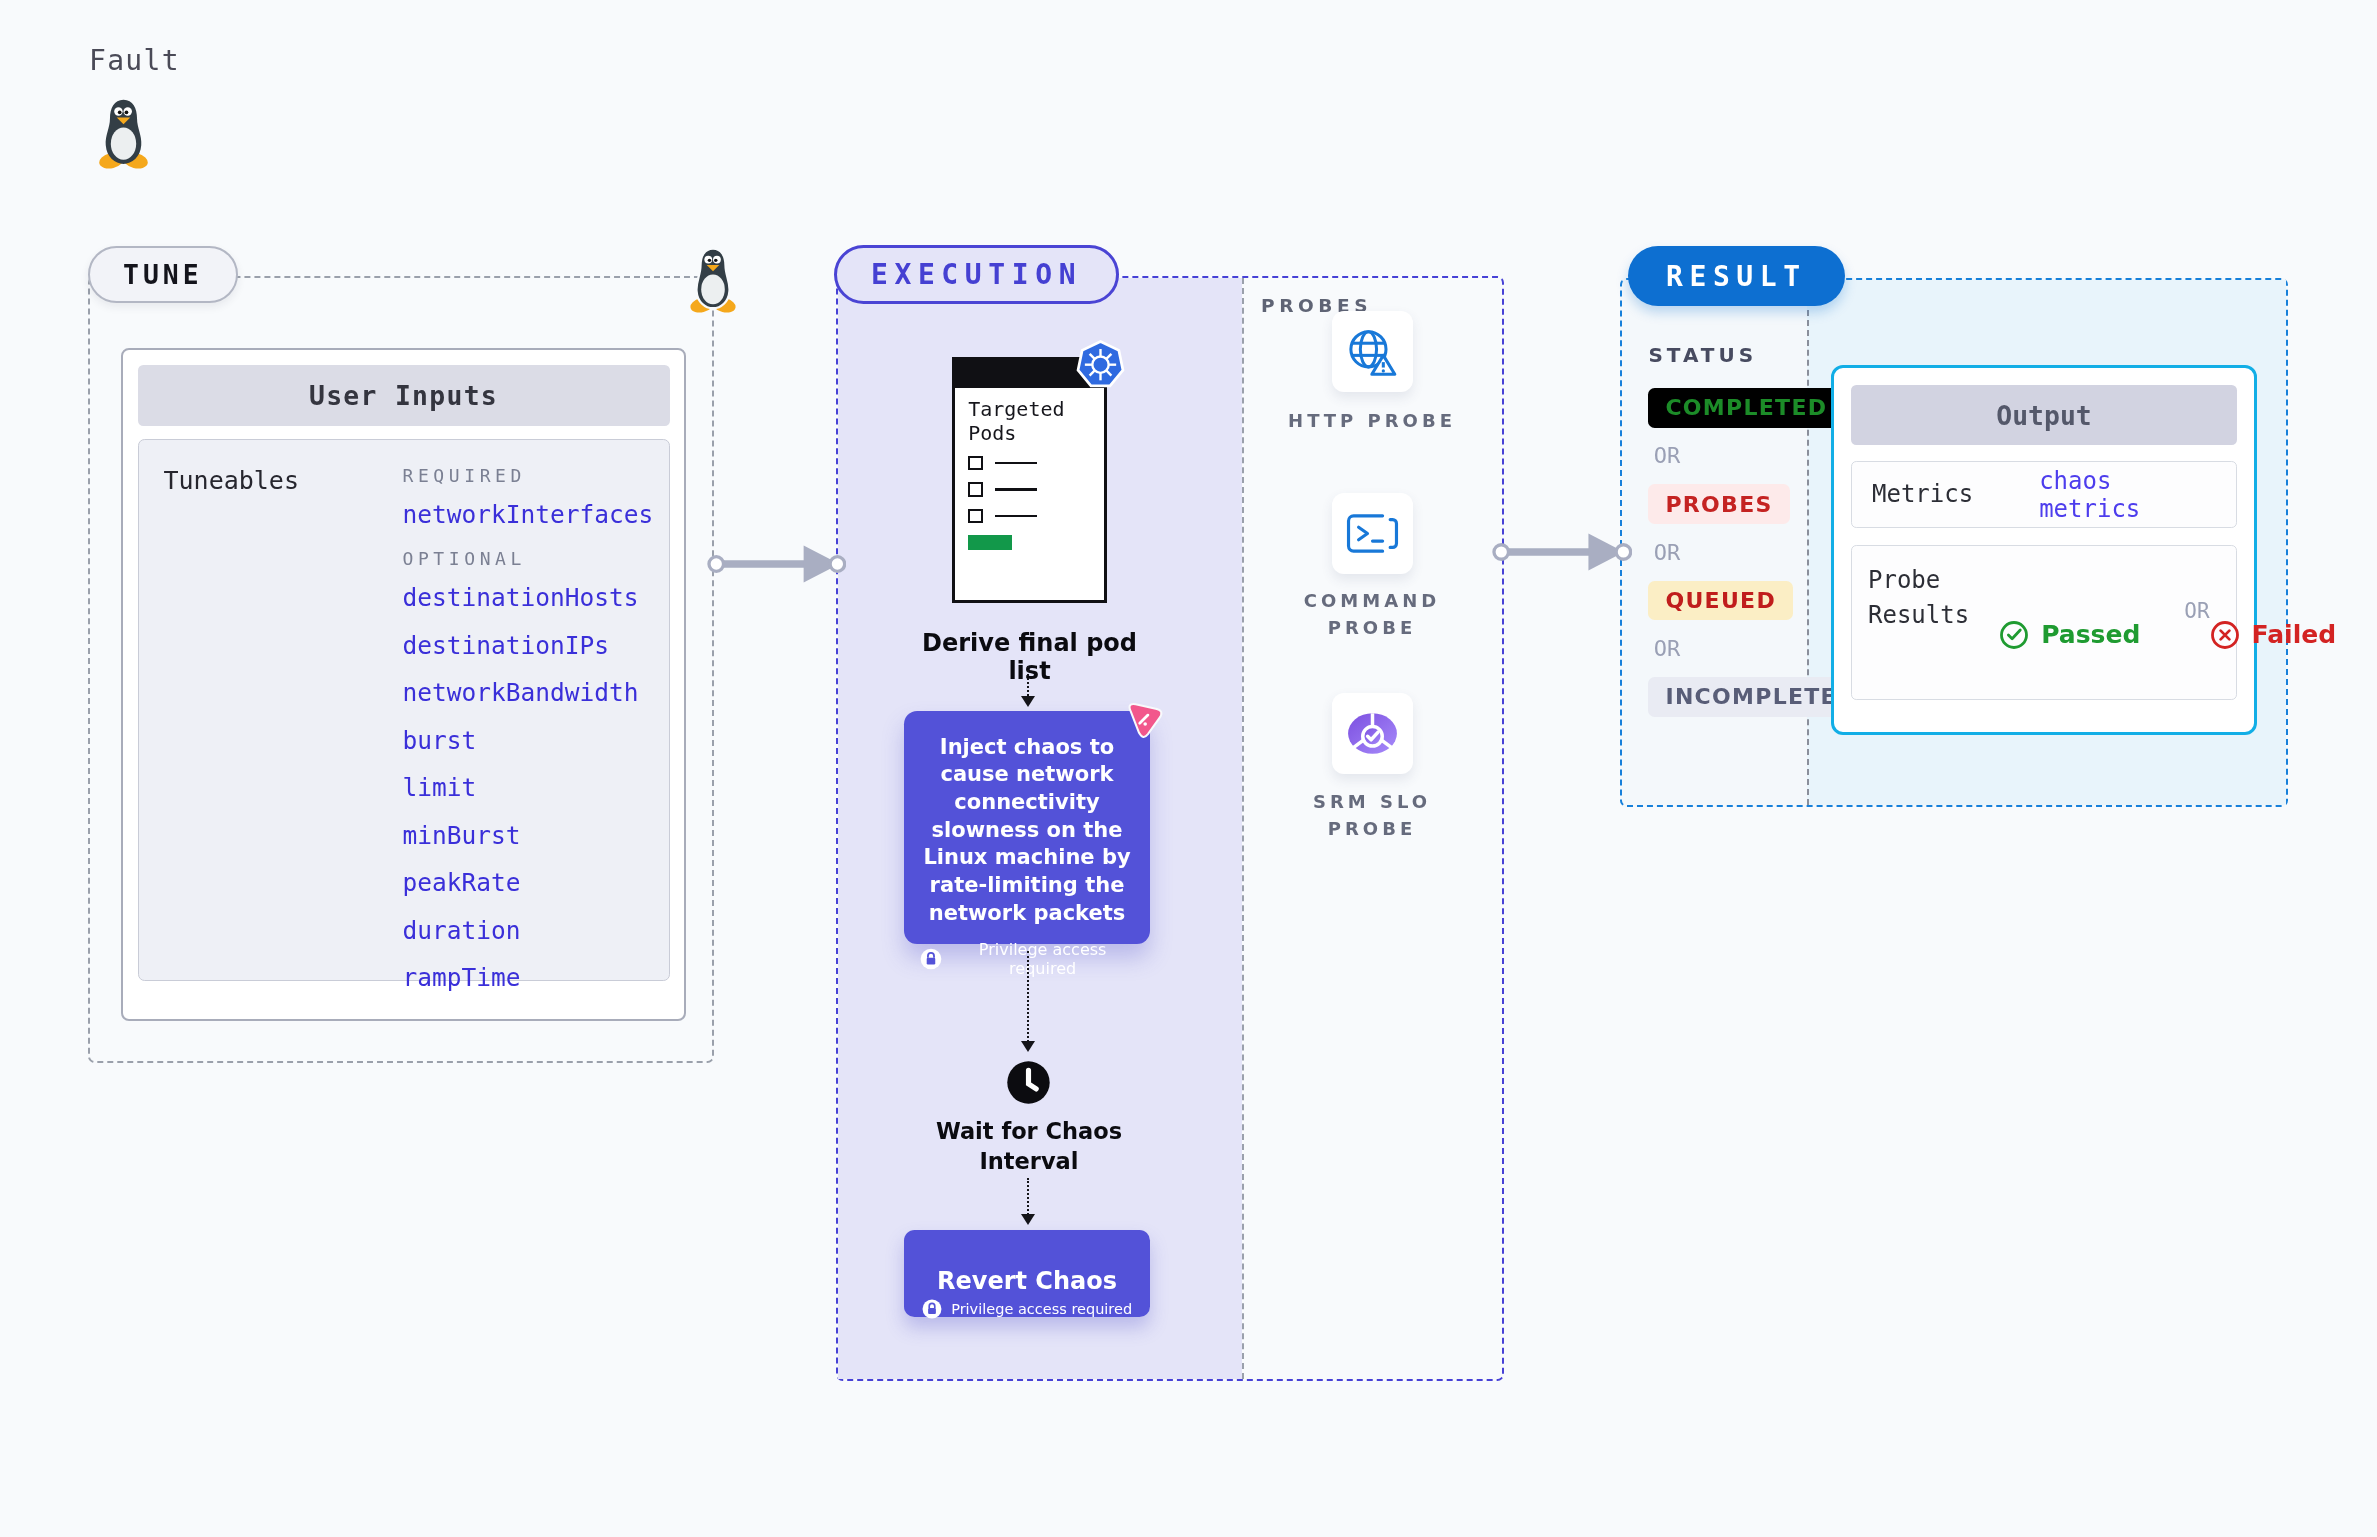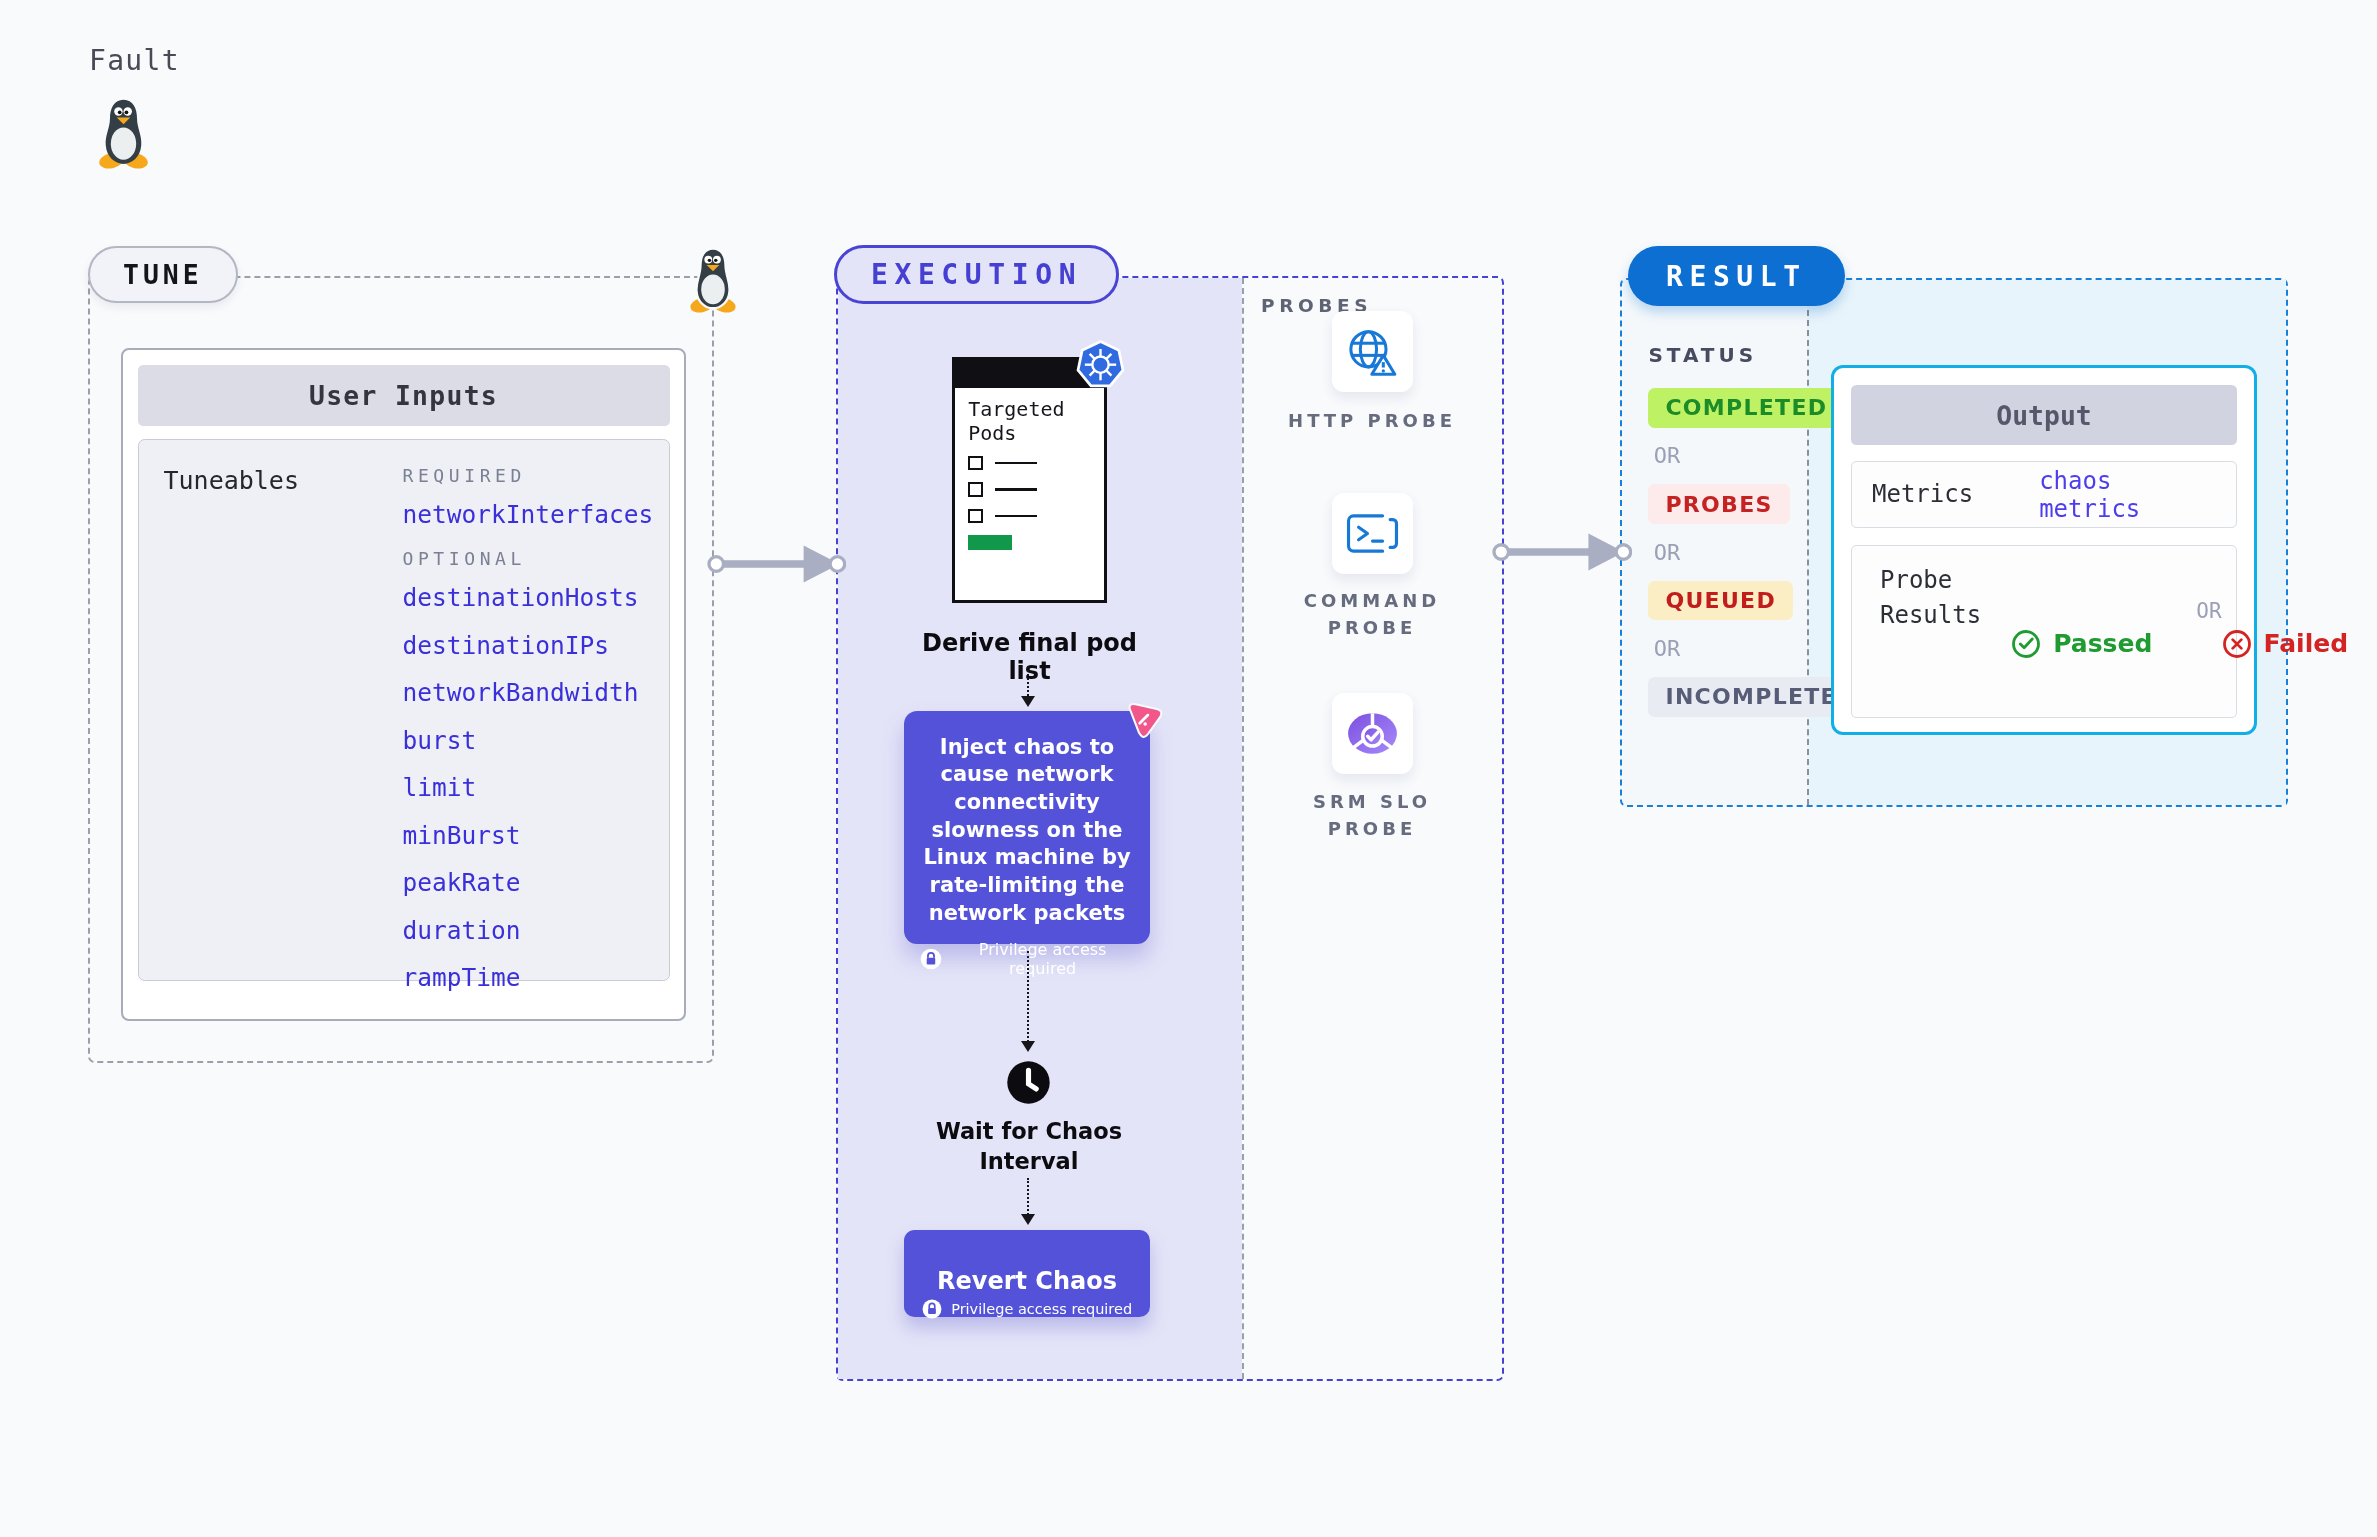--- a/index.html
+++ b/index.html
@@ -105,39 +105,39 @@
   
   .result-box { position:absolute; left:1620px; top:278px; width:668px; height:529px;
                 border:2.6px dashed #1780da; border-radius:6.6px; background:#f4f8fb; z-index:1; }
   .result-fill { position:absolute; left:185px; top:0; bottom:0; right:0; background:#e8f4fb; }
   .result-sep { position:absolute; left:185px; top:0; bottom:0; border-left:2px dashed #8a8f9b; }
   .status-col { position:absolute; left:26.4px; top:63px; display:flex; flex-direction:column;
                 align-items:flex-start; }
   .status-title { font-size:20px; font-weight:bold; letter-spacing:4px; color:#474b60; margin-bottom:21px; }
   .badge { padding:7.3px 17px; border-radius:6.6px; font-size:22px; font-weight:bold; letter-spacing:1.3px;
            margin-bottom:13.2px; }
-  .badge-success { background:#bef264; color:#1c8c28; }
+  .badge-success { background:#000000; color:#1c8c28; }
   .badge-error { background:#fdeaea; color:#c42322; }
   .badge-queued { background:#fbeec5; color:#c01d1c; }
   .badge-neutral { background:#e9ebf3; color:#585d77; }
   .or-label { font-family:"DejaVu Sans Mono", monospace; font-size:22px; color:#9aa0b5;
               margin:2.6px 0 16px 5.3px; }
 
   .output-card { position:absolute; left:1831px; top:365px; width:426px; height:370px; background:#ffffff;
                  border:3.3px solid #12aee6; border-radius:12px; padding:17px; z-index:3; }
   .output-header { height:60px; background:#d2d3e1; border-radius:5.3px; display:flex; align-items:center;
                    justify-content:center; font-family:"DejaVu Sans Mono", monospace; font-weight:bold;
                    font-size:26.4px; color:#54586a; }
   .metrics-row { margin-top:16px; border:1.3px solid #d8dce3; border-radius:5.3px; height:67px;
                  display:flex; align-items:center; padding:0 20px; background:#fdfdfe; }
   .row-label { font-family:"DejaVu Sans Mono", monospace; font-size:24px; color:#2c2e36; line-height:1.45; }
   .metrics-value { font-family:"DejaVu Sans Mono", monospace; font-size:24px; color:#4d3ded;
                    margin-left:66px; cursor:pointer; }
-  .proberes-row { margin-top:17px; border:1.3px solid #d8dce3; border-radius:5.3px; height:173px;
-                  display:flex; padding:17px 28px; background:#fdfdfe; }
+  .proberes-row { margin-top:17px; border:1.3px solid #d8dce3; border-radius:5.3px; height:155px;
+                  display:flex; padding:17px 16px; background:#fdfdfe; }
   .row-label.narrow { width:136px; }
   .verdict-stack { margin-left:30px; display:flex; flex-direction:row;margin-top:24px; }
   .verdict-row { display:flex; align-items:center; gap:12px; }
   .verdict-row svg { width:30px; height:30px; }
   .passed-text { font-size:25px; font-weight:bold; color:#1f9b31; }
   .failed-text { font-size:25px; font-weight:bold; color:#d32322; }
   .verdict-or { font-family:"DejaVu Sans Mono", monospace; font-size:21px; color:#9aa0b5;
                 margin:12px 0 12px 44px; }
 </style>
 </head>

